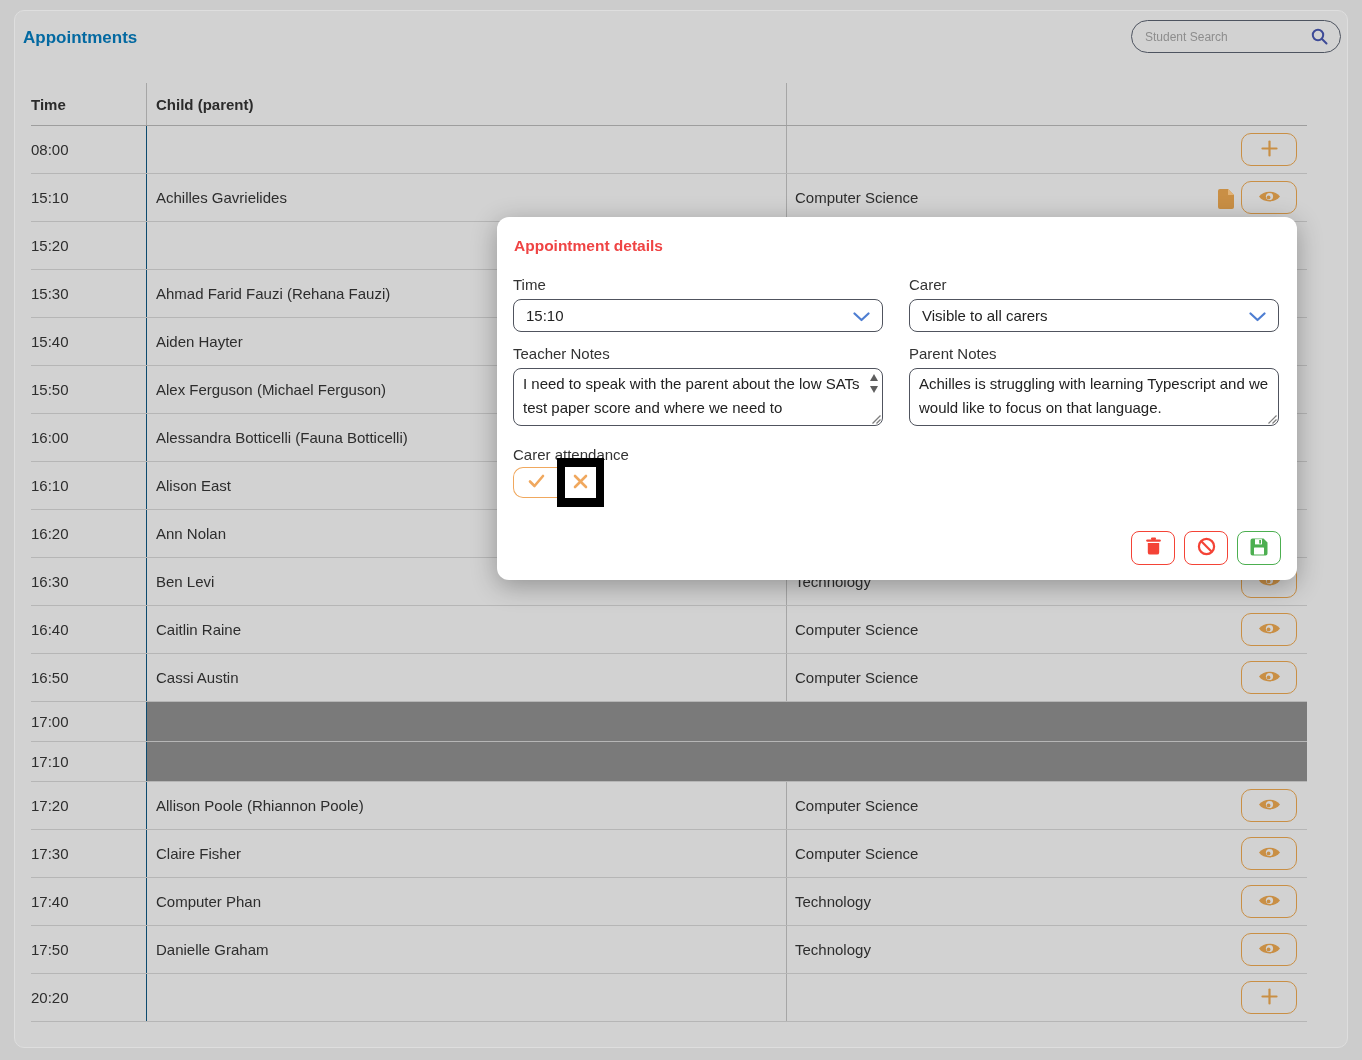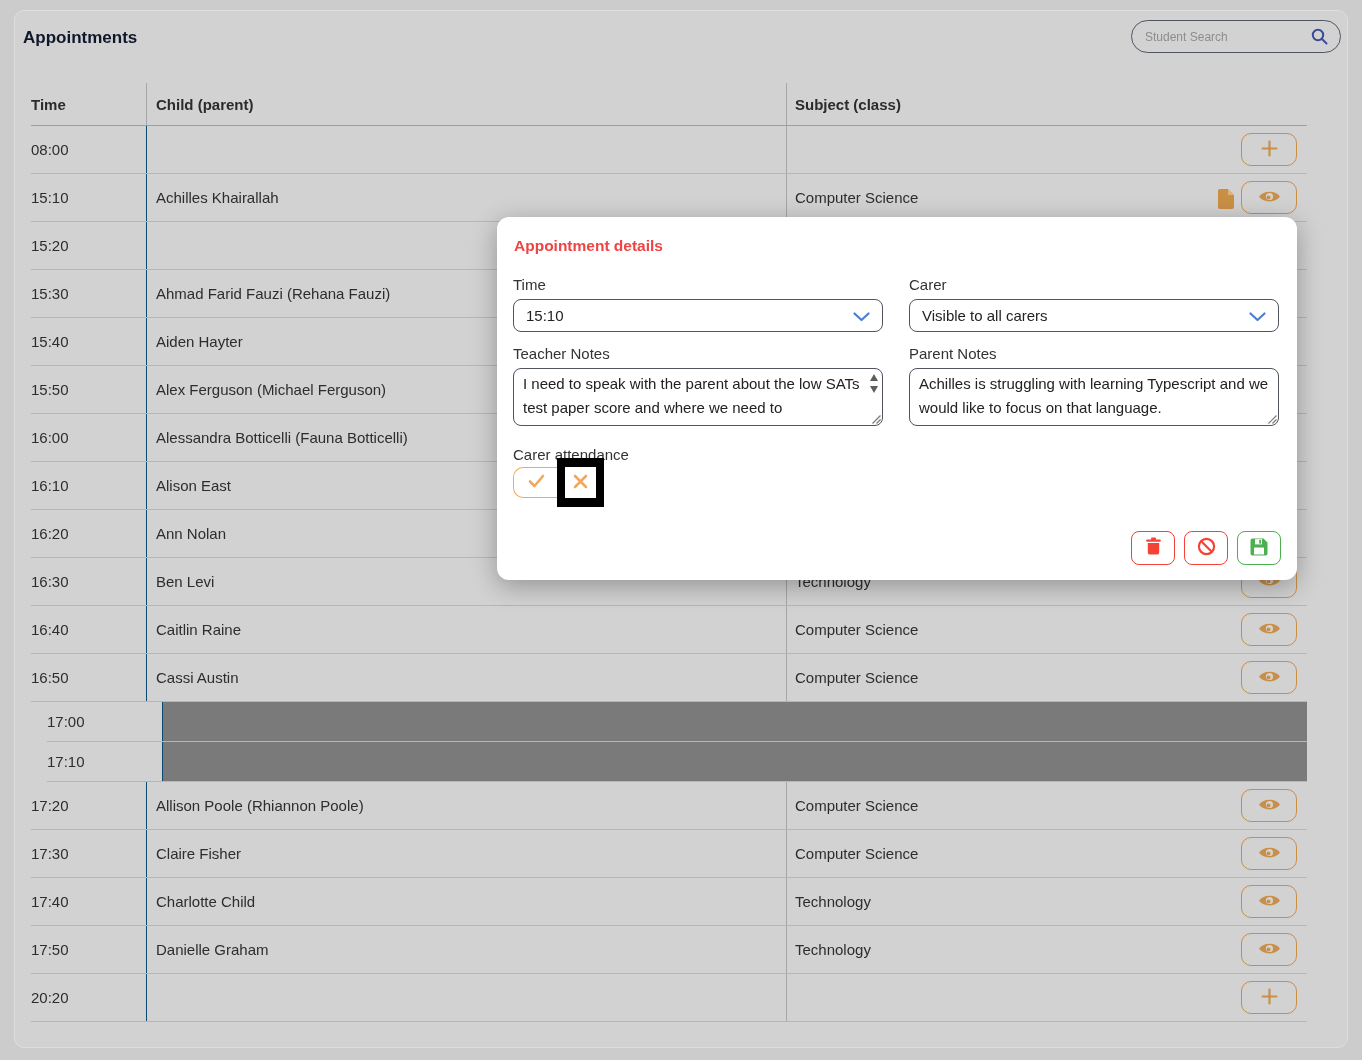--- a/index.html
+++ b/index.html
@@ -9,21 +9,21 @@
     background: #cccccc;
     font-family: "Liberation Sans", sans-serif;
     color: #2d2d2d;
     overflow: hidden;
   }
   .card {
     position: absolute; left:14px; top:10px; width:1334px; height:1038px;
     background:#d2d2d2; border:1px solid #dedede; border-radius:10px;
     padding:0 16px;
   }
-  .page-title { font-size:17px; font-weight:bold; color:#0f172a; margin:17px 0 0 -8px; height:19px; }
+  .page-title { font-size:17px; font-weight:bold; color:#0369a1; margin:17px 0 0 -8px; height:19px; }
   .search-box {
     position:absolute; top:9px; right:6px; width:210px; height:33px;
     border:1px solid #4e5460; border-radius:17px; display:flex; align-items:center;
     padding:0 11px 0 13px; background:transparent;
   }
   .search-box input {
     flex:1; border:none; outline:none; background:transparent;
     font-family:"Liberation Sans",sans-serif; font-size:12px; color:#7f1d1d; min-width:0;
   }
   .search-box input::placeholder { color:#8d8d8d; }
@@ -33,21 +33,21 @@
   .table { width:1276px; }
   .thead {
     display:flex; margin-top:36px; height:43px; align-items:center;
     border-bottom:1px solid #9e9e9e; font-weight:bold; font-size:15px; color:#2b2b2b;
   }
   .thead .c-time { width:116px; height:100%; display:flex; align-items:center; border-right:1px solid #a6a6a6; }
   .thead .c-child { width:640px; height:100%; display:flex; align-items:center; padding-left:9px; border-right:1px solid #a6a6a6; }
   .thead .c-subj { flex:1; height:100%; display:flex; align-items:center; padding-left:8px; }
 
   .trow { display:flex; height:48px; border-bottom:1px solid #b6b6b6; align-items:stretch; position:relative; font-size:15px; }
-  .trow.blocked { height:40px;margin-left:16px; }
+  .trow.blocked { height:40px; }
   .trow .cell-time { width:116px; border-right:1px solid #0c4a6e; display:flex; align-items:center; }
   .trow .cell-child { width:640px; border-right:1px solid #a6a6a6; display:flex; align-items:center; padding-left:9px; }
   .trow .cell-subj { flex:1; display:flex; align-items:center; padding-left:8px; position:relative; }
   .trow .dark-cell { flex:1; background:#7a7a7a; }
   .row-actions { position:absolute; right:10px; top:0; height:100%; display:flex; align-items:center; gap:7px; }
   .row-btn {
     width:56px; height:33px; background:transparent; border:1.5px solid #c98f45;
     border-radius:10px; display:flex; align-items:center; justify-content:center; cursor:pointer;
   }
   .note-ic { display:flex; margin-top:2px; }
@@ -112,41 +112,40 @@
         <circle cx="8" cy="8" r="5.2" fill="none" stroke="#3d4a97" stroke-width="2"></circle>
         <line x1="12" y1="12" x2="16.5" y2="16.5" stroke="#3d4a97" stroke-width="2" stroke-linecap="round"></line>
       </svg>
     </span>
   </div>
 
   <div class="table">
     <div class="thead">
       <div class="c-time">Time</div>
       <div class="c-child">Child (parent)</div>
-      <div class="c-subj">Subject (class)</div>
     </div>
     <div id="rows">
         <div class="trow">
           <div class="cell-time">08:00</div>
           <div class="cell-child"></div>
           <div class="cell-subj">
             <span></span>
             <span class="row-actions">
               <button class="row-btn">
                 <span><svg width="17" height="17" viewBox="0 0 17 17">
                     <line x1="8.5" y1="1.5" x2="8.5" y2="15.5" stroke="#c98f45" stroke-width="2.2" stroke-linecap="round"></line>
                     <line x1="1.5" y1="8.5" x2="15.5" y2="8.5" stroke="#c98f45" stroke-width="2.2" stroke-linecap="round"></line>
                   </svg></span>
               </button>
             </span>
           </div>
         </div>
         <div class="trow">
           <div class="cell-time">15:10</div>
-          <div class="cell-child">Achilles Khairallah</div>
+          <div class="cell-child">Achilles Gavrielides</div>
           <div class="cell-subj">
             <span>Computer Science</span>
             <span class="row-actions">
               <span class="note-ic">
                 <svg width="16" height="20" viewBox="0 0 16 20">
                   <path d="M2 0 h8 l6 6 v12 a2 2 0 0 1 -2 2 h-12 a2 2 0 0 1 -2 -2 v-16 a2 2 0 0 1 2 -2 z" fill="#c98f45"></path>
                   <path d="M10 0 l6 6 h-6 z" fill="#e2b377"></path>
                 </svg>
               </span>
               <button class="row-btn">
@@ -290,21 +289,21 @@
                     <path d="M1 7.5 C 5.5 1 17.5 1 22 7.5 C 17.5 14 5.5 14 1 7.5 Z" fill="#c98f45"></path>
                     <circle cx="11.5" cy="7.5" r="3.6" fill="#d2d2d2"></circle>
                     <circle cx="10.6" cy="8.4" r="1.9" fill="#c98f45"></circle>
                   </svg></span>
               </button>
             </span>
           </div>
         </div>
         <div class="trow">
           <div class="cell-time">17:40</div>
-          <div class="cell-child">Charlotte Child</div>
+          <div class="cell-child">Computer Phan</div>
           <div class="cell-subj">
             <span>Technology</span>
             <span class="row-actions">
               <button class="row-btn">
                 <span><svg width="23" height="15" viewBox="0 0 23 15">
                     <path d="M1 7.5 C 5.5 1 17.5 1 22 7.5 C 17.5 14 5.5 14 1 7.5 Z" fill="#c98f45"></path>
                     <circle cx="11.5" cy="7.5" r="3.6" fill="#d2d2d2"></circle>
                     <circle cx="10.6" cy="8.4" r="1.9" fill="#c98f45"></circle>
                   </svg></span>
               </button>

